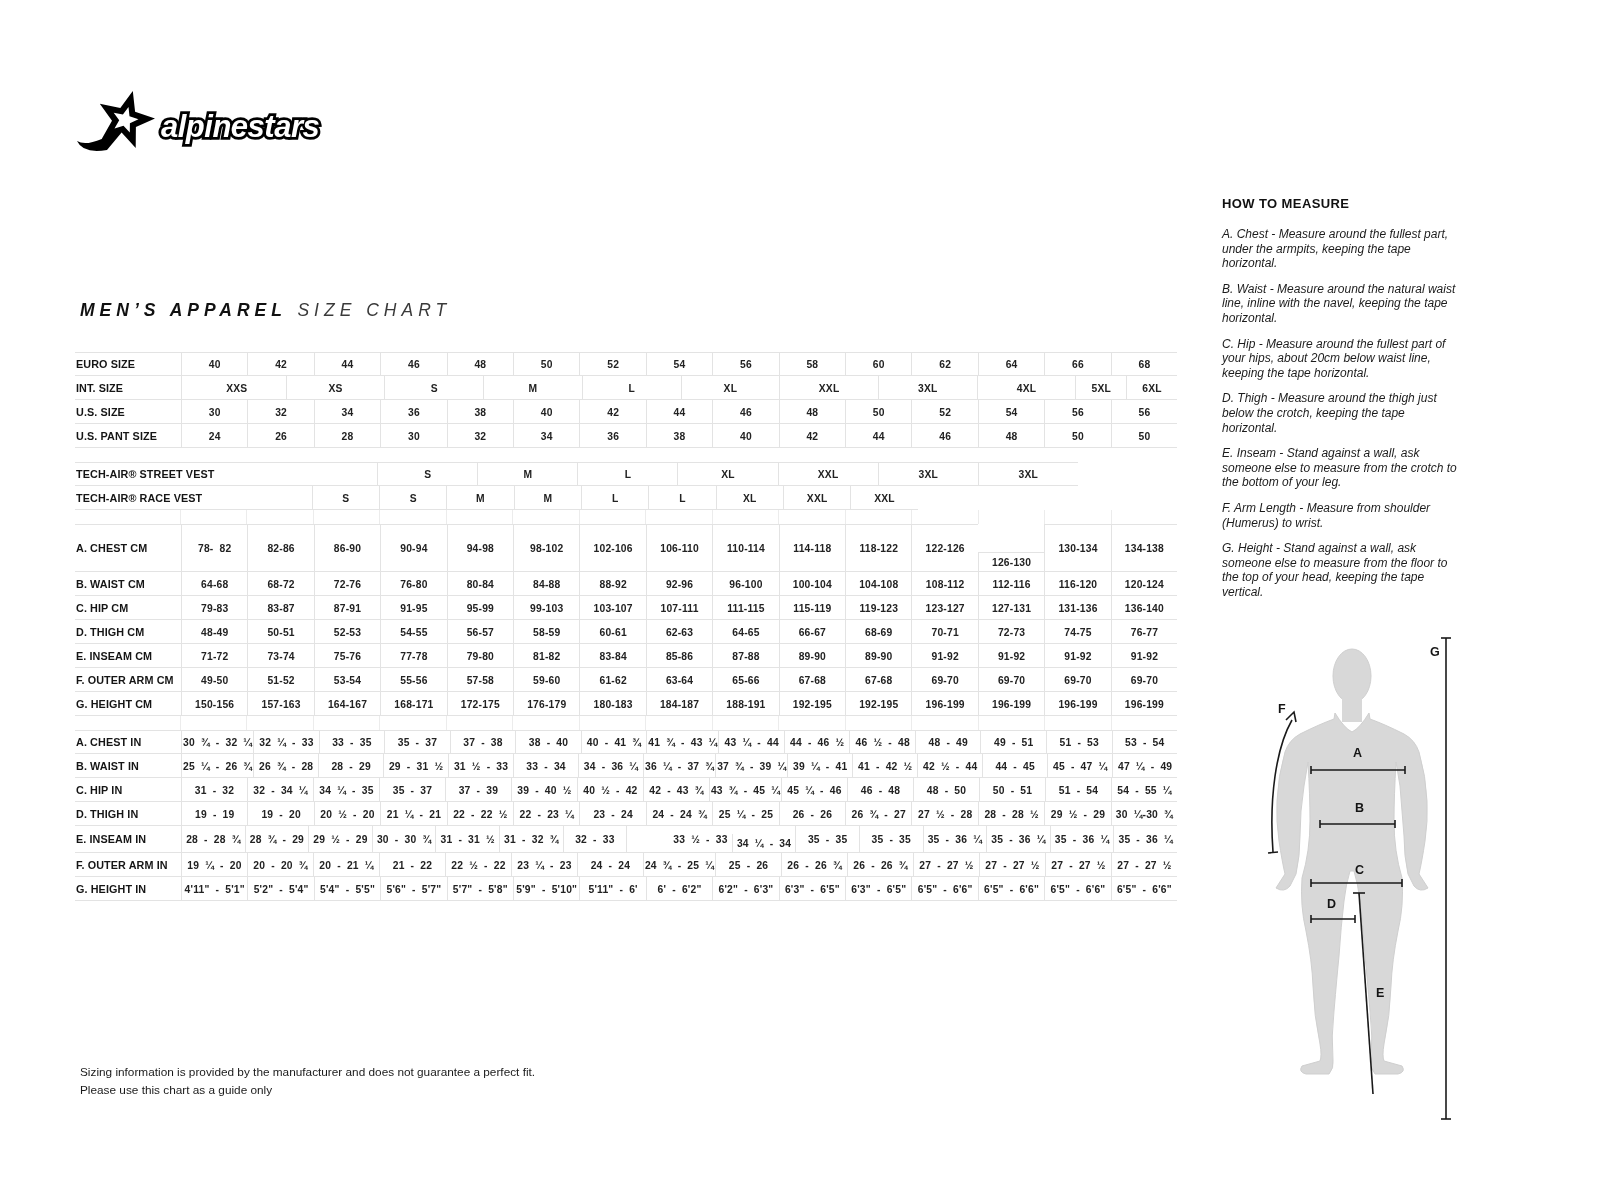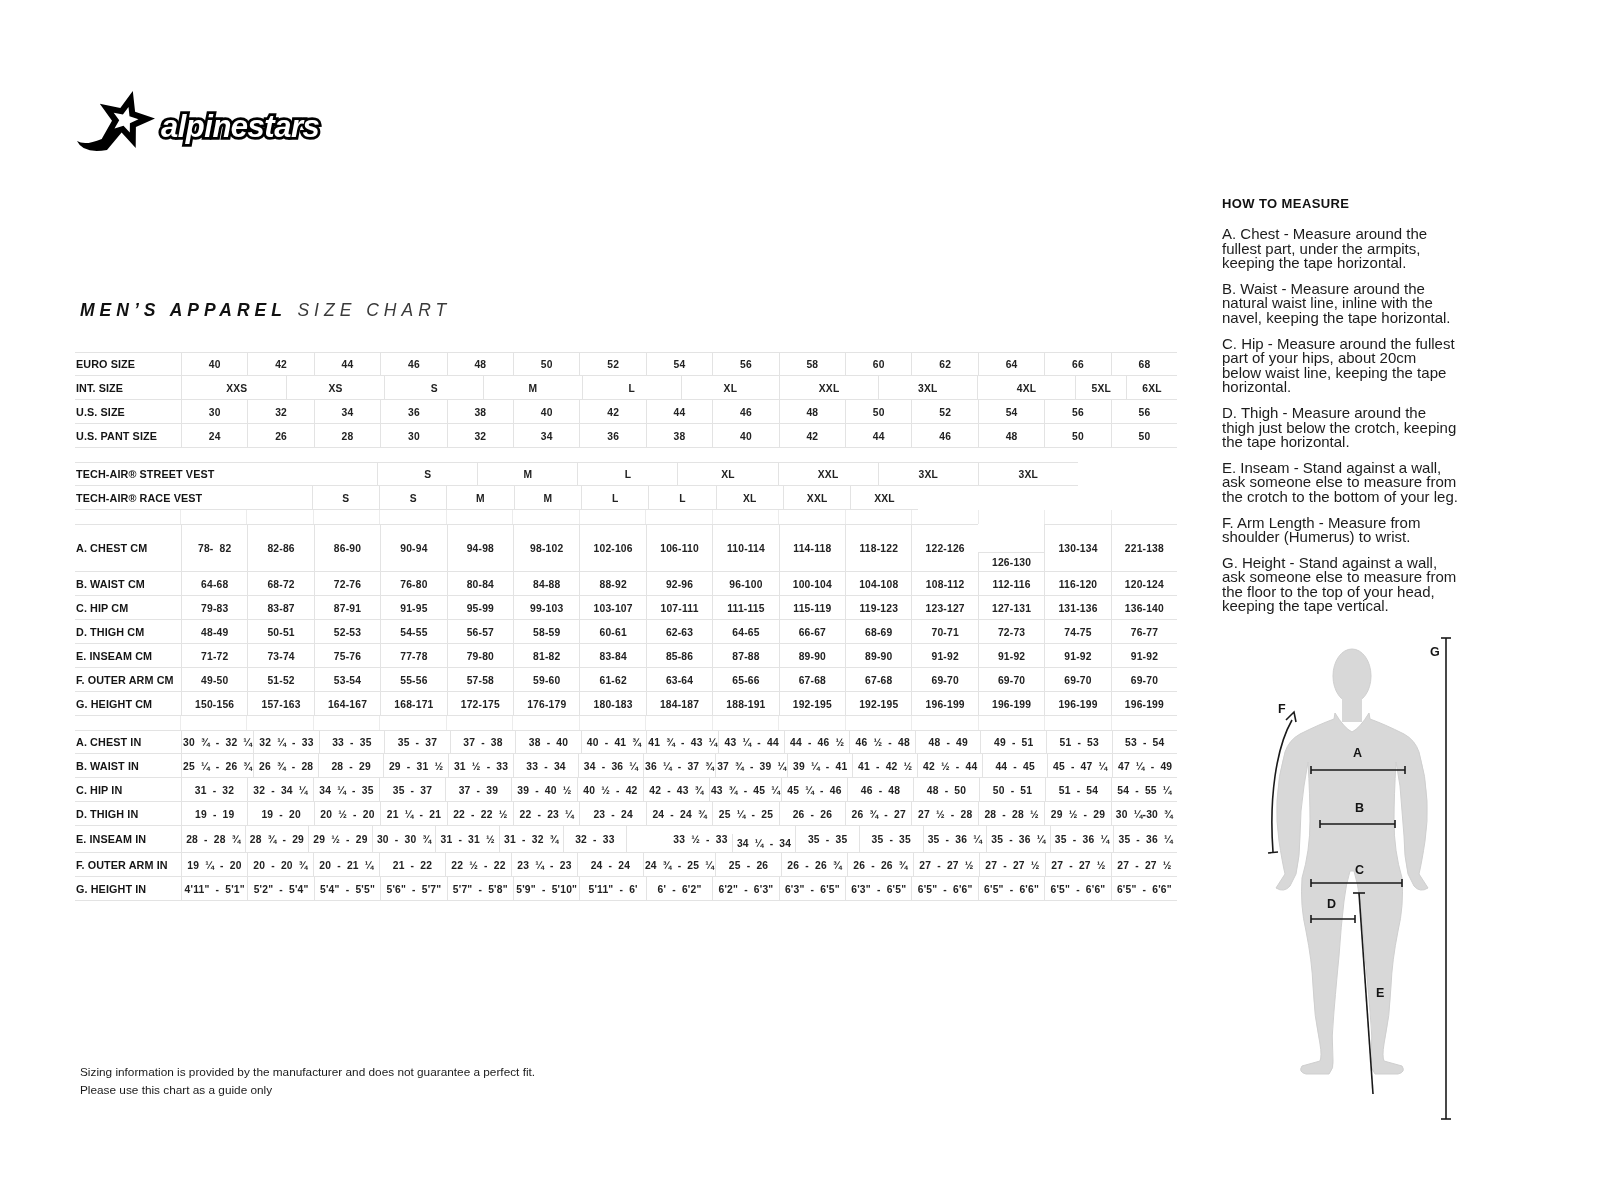--- a/index.html
+++ b/index.html
@@ -32,21 +32,21 @@
   }
   .t-row.first .t-label,.t-row.first .t-cell{border-top:1px solid var(--line);}
   .t-cell.blank{border-left:none;}
   .t-cell.trail{border-bottom:none;border-top:none !important;}
   .t-gap{display:flex;}
   .t-gap .g-label{flex:0 0 105px;}
   .t-gap.with-lines .g-cell{flex:1 1 0;border-left:1px solid #ececec;}
   
   .measure{position:absolute;left:1222px;top:196px;width:237px;}
   .measure h3{margin:0 0 16px 0;font-size:13px;font-weight:bold;letter-spacing:.4px;}
-  .measure p{margin:0 0 11px 0;font-size:15px;line-height:14.6px;color:#1c1c1c;}
+  .measure p{margin:0 0 11px 0;font-size:12px;line-height:14.6px;color:#1c1c1c;font-style:italic;}
   
   .diagram{position:absolute;left:1232px;top:616px;}
   .diagram text{font-family:"Liberation Sans",sans-serif;font-size:12.5px;font-weight:600;fill:#141414;}
   
   .footer{position:absolute;left:80px;top:1064px;font-size:11.8px;line-height:17.5px;color:#1a1a1a;}
 </style>
 </head>
 <body>
 
 <div class="logo">
@@ -202,21 +202,21 @@
         <div class="t-cell" style="flex-grow: 1;">94-98</div>
         <div class="t-cell" style="flex-grow: 1;">98-102</div>
         <div class="t-cell" style="flex-grow: 1;">102-106</div>
         <div class="t-cell" style="flex-grow: 1;">106-110</div>
         <div class="t-cell" style="flex-grow: 1;">110-114</div>
         <div class="t-cell" style="flex-grow: 1;">114-118</div>
         <div class="t-cell" style="flex-grow: 1;">118-122</div>
         <div class="t-cell" style="flex-grow: 1;">122-126</div>
         <div class="t-cell" style="flex-grow: 1; margin-top: 28px;">126-130</div>
         <div class="t-cell" style="flex-grow: 1;">130-134</div>
-        <div class="t-cell" style="flex-grow: 1;">221-138</div>
+        <div class="t-cell" style="flex-grow: 1;">134-138</div>
       </div>
     </div>
     <div class="t-row">
       <div class="t-label">B. WAIST CM</div>
       <div class="t-cells">
         <div class="t-cell" style="flex-grow: 1;">64-68</div>
         <div class="t-cell" style="flex-grow: 1;">68-72</div>
         <div class="t-cell" style="flex-grow: 1;">72-76</div>
         <div class="t-cell" style="flex-grow: 1;">76-80</div>
         <div class="t-cell" style="flex-grow: 1;">80-84</div>

